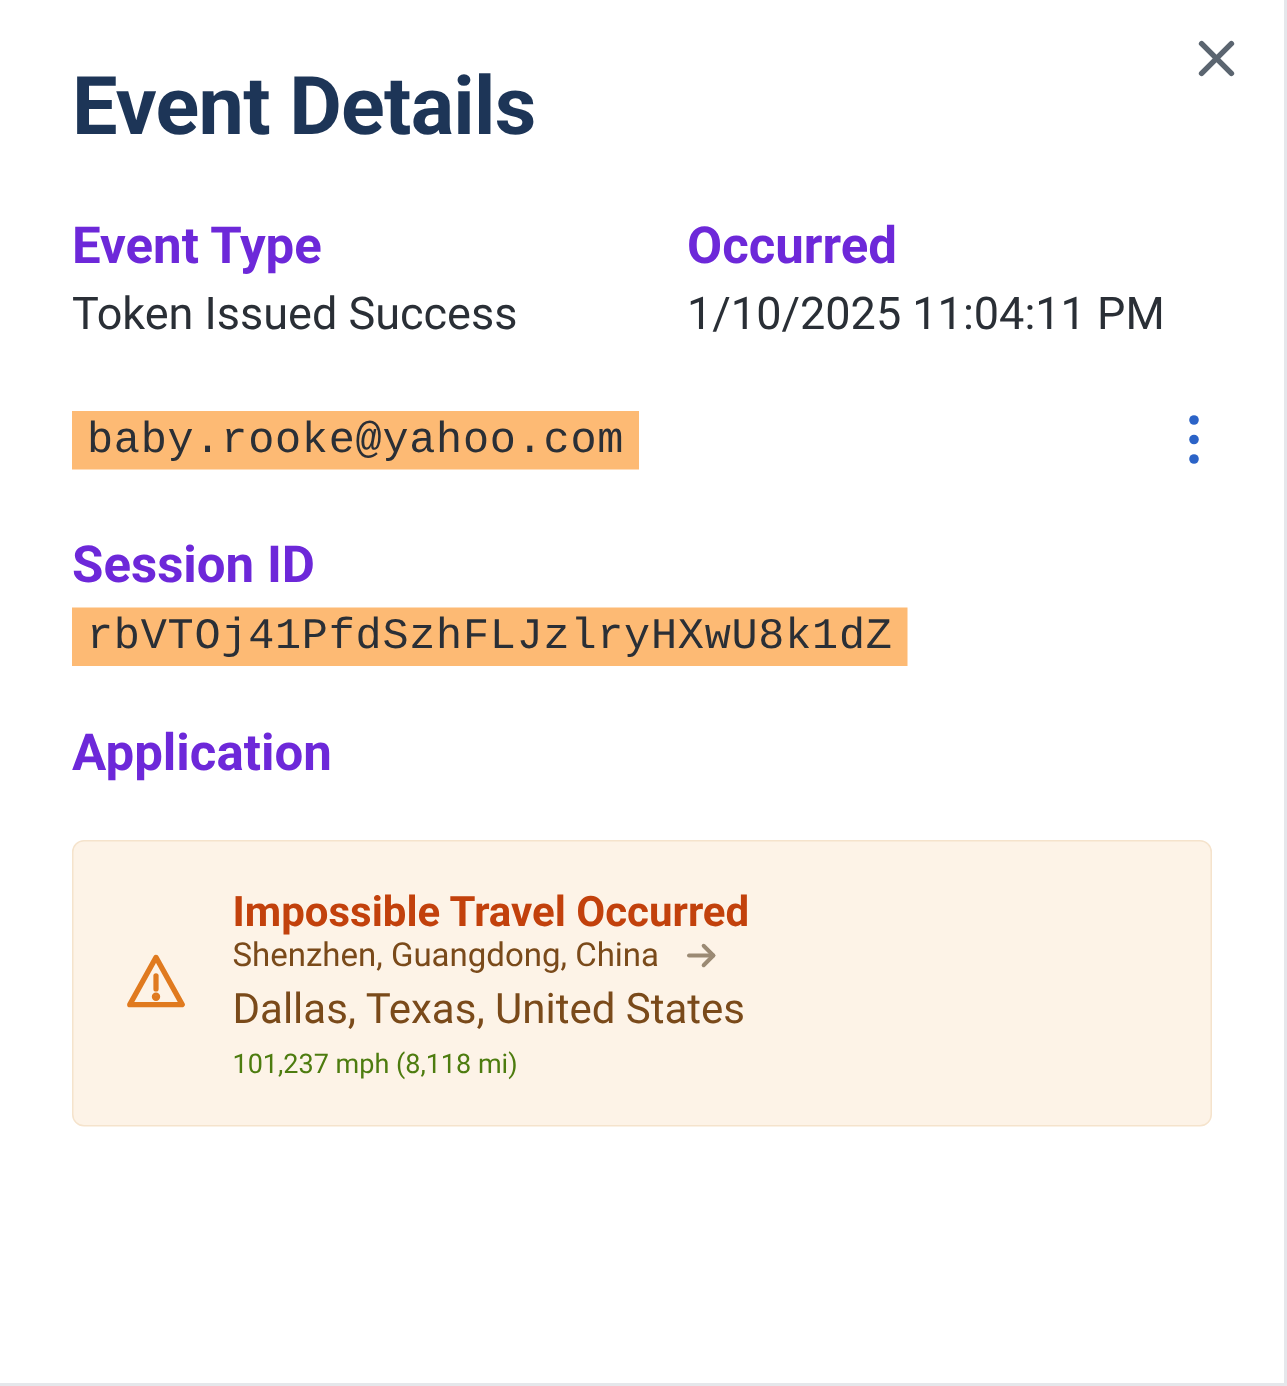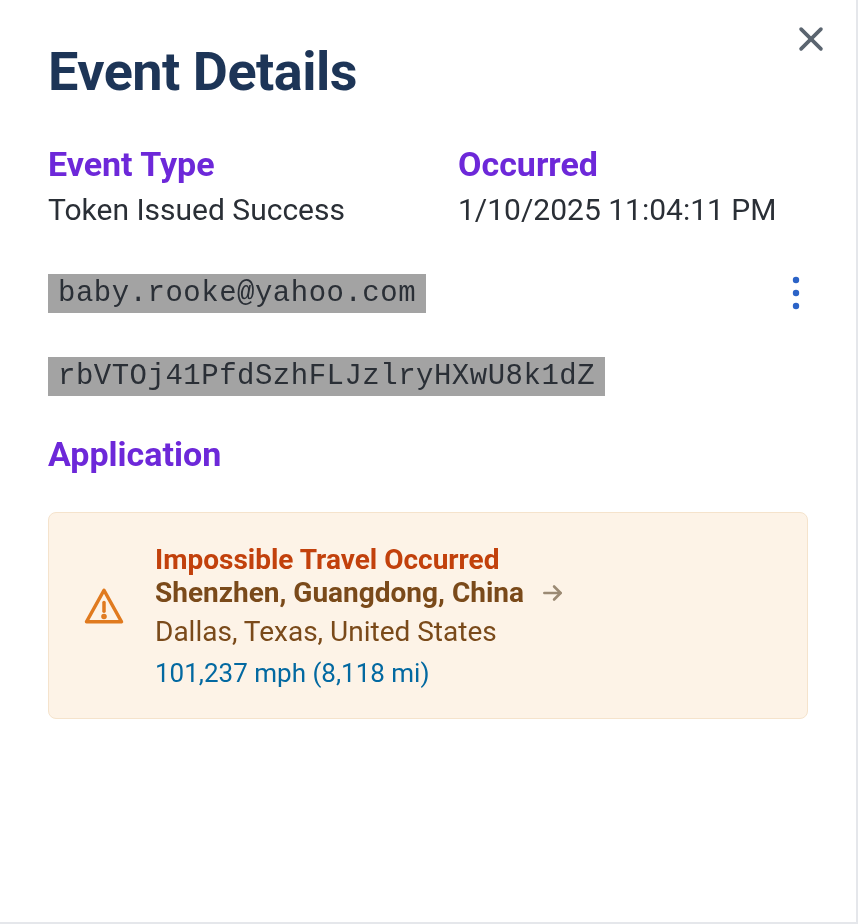--- a/index.html
+++ b/index.html
@@ -45,21 +45,21 @@
   }
   .field-value {
     font-size: 30px;
     color: #2a2f36;
     font-weight: 400;
   }
   .block { margin-bottom: 38px; position: relative; }
   .mono {
     font-family: ui-monospace, SFMono-Regular, "SF Mono", Menlo, Consolas, "Liberation Mono", monospace;
     font-size: 29px;
-    background: #a3a3a3;
+    background: #fdba74;
     padding: 3px 10px;
     display: inline-block;
     color: #2a2f36;
     letter-spacing: 0.5px;
   }
   .account-row {
     display: flex;
     align-items: center;
     justify-content: space-between;
   }
@@ -86,34 +86,33 @@
   .alert-body { flex: 1; }
   .alert-title {
     font-size: 28px;
     font-weight: 700;
     color: #c2410c;
   }
   .travel-line {
     display: flex;
     align-items: center;
     gap: 16px;
-    font-size: 28px;
+    font-size: 22px;
     color: #7a4a1a;
     margin-bottom: 6px;
-    font-weight: bold;
   }
   .travel-line .arrow svg { width: 26px; height: 26px; display:block; }
   .alert-loc2 {
     font-size: 28px;
     color: #7a4a1a;
     margin-bottom: 10px;
   }
   .alert-meta {
-    font-size: 26px;
-    color: #0369a1;
+    font-size: 18px;
+    color: #4d7c0f;
   }
 </style>
 </head>
 <body>
 
 <div class="panel">
 
   <div class="close-btn">
     <span>
       <svg viewBox="0 0 24 24" fill="none" stroke="#5b6570" stroke-width="2.6" stroke-linecap="round">
@@ -145,20 +144,21 @@
             <circle cx="4" cy="5" r="3.2" fill="#2b63c7"></circle>
             <circle cx="4" cy="18" r="3.2" fill="#2b63c7"></circle>
             <circle cx="4" cy="31" r="3.2" fill="#2b63c7"></circle>
           </svg>
         </span>
       </span>
     </div>
   </div>
 
   <div class="block">
+    <div class="field-label">Session ID</div>
     <span class="mono">rbVTOj41PfdSzhFLJzlryHXwU8k1dZ</span>
   </div>
 
   <div class="block">
     <div class="field-label">Application</div>
   </div>
 
   <div class="alert">
     <div class="alert-icon">
       <svg viewBox="0 0 24 24" fill="none" stroke="#e07a1f" stroke-width="2" stroke-linejoin="round" stroke-linecap="round">

